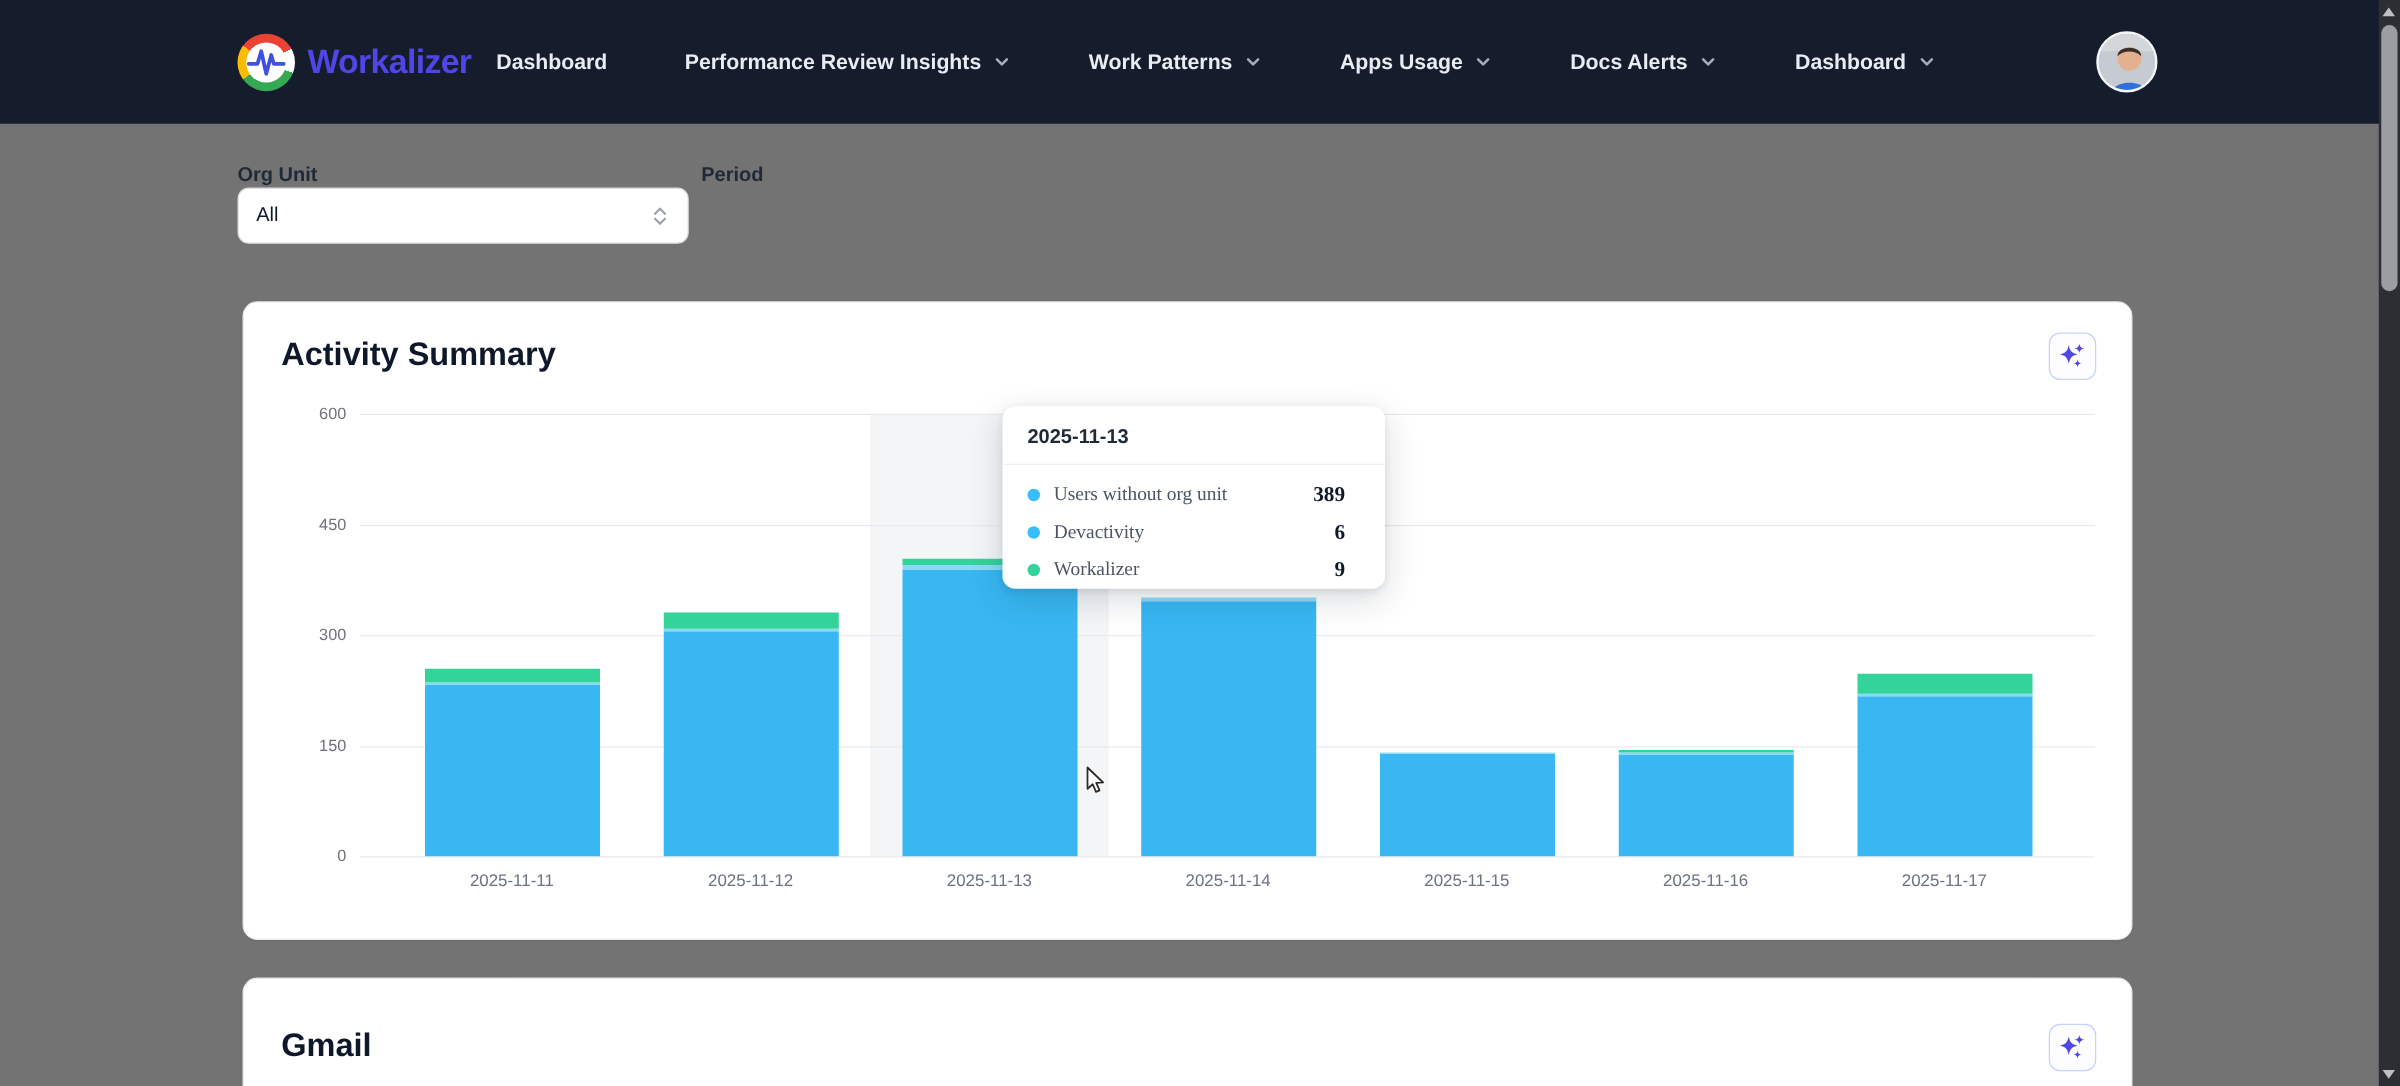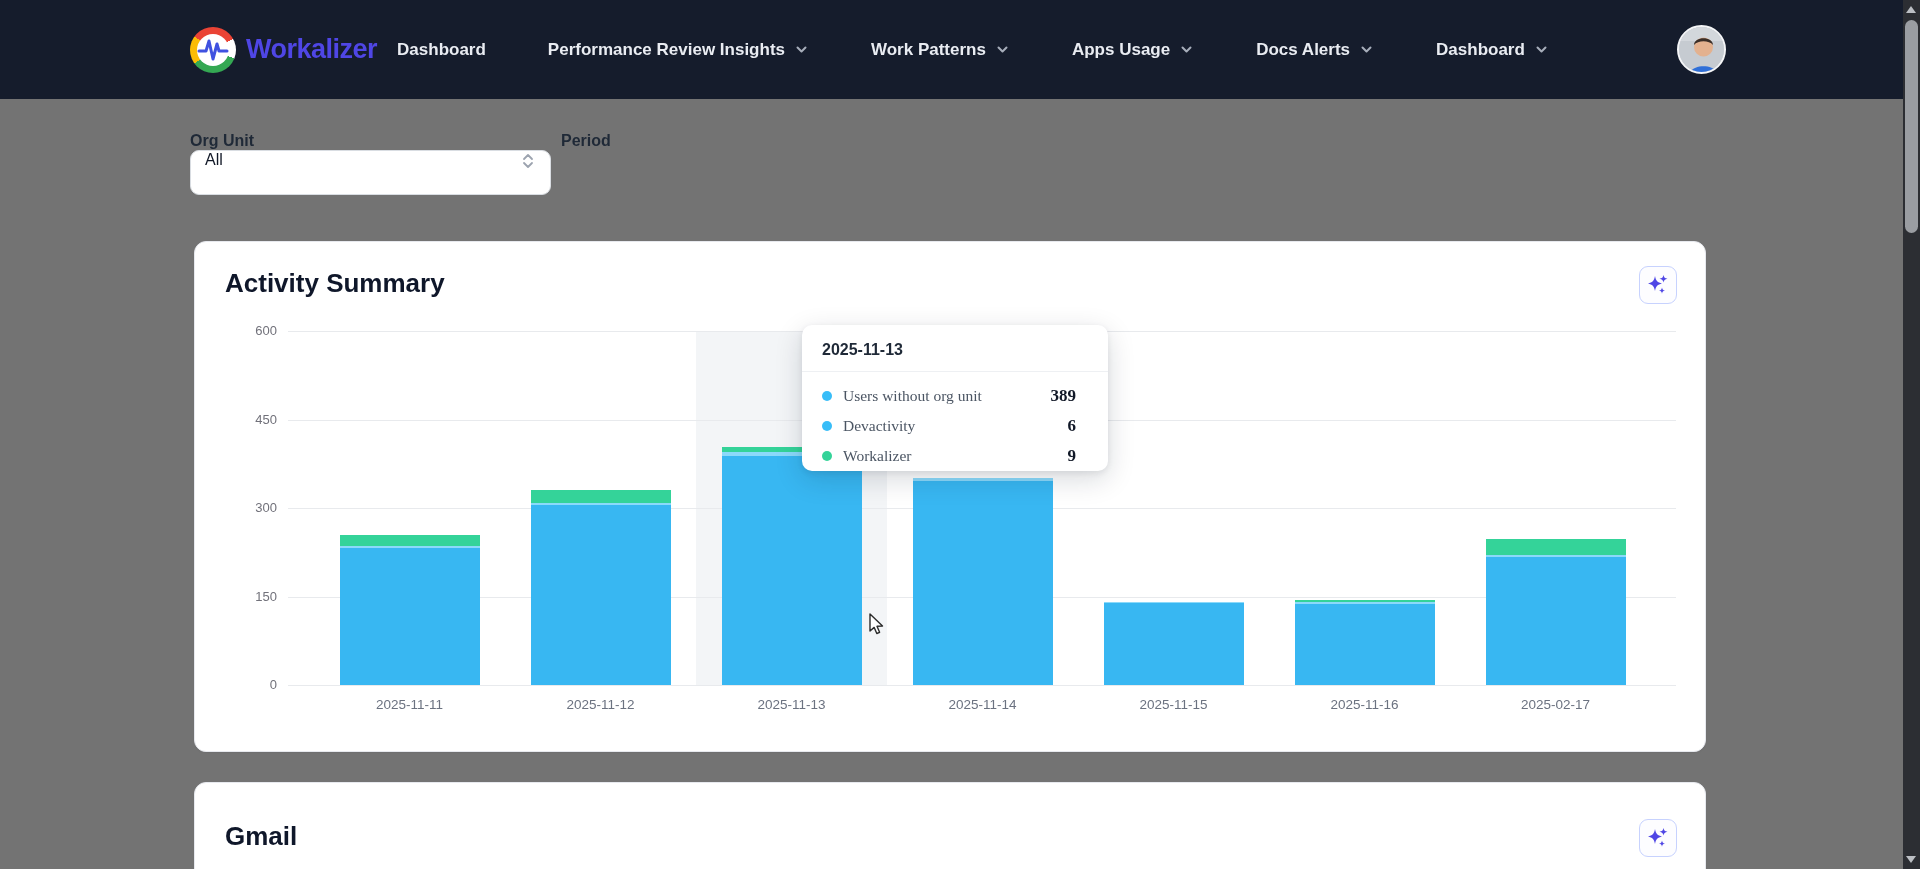--- a/index.html
+++ b/index.html
@@ -16,21 +16,21 @@
   .brand-name { color:#4f46e5; font-size:27px; font-weight:bold; letter-spacing:-0.5px; }
   .nav-items { display:flex; align-items:flex-end; gap:62px; margin-left:20px; }
   .nav-item { display:flex; align-items:center; gap:9px; color:#e9ecf2; font-size:17px; font-weight:600; cursor:pointer; white-space:nowrap; }
   .avatar { position:absolute; left:1677px; top:25px; width:49px; height:49px; border-radius:50%; border:2px solid #f4f5f7; overflow:hidden; background:#c9ced4; cursor:pointer; }
 
   
   .filters { position:absolute; left:190px; top:132px; display:flex; gap:10px; }
   .filter-col1 { width:361px; }
   .filter-col2 { width:360px; }
   .filter-label { font-size:16px; font-weight:700; color:#1f2937; }
-  .control { height:45px; border:1px solid #d9dde2; border-radius:9px; background:#fff; display:flex; align-items:flex-start; justify-content:space-between; padding:0 14px; font-size:16px; color:#111827; cursor:pointer; }
+  .control { height:45px; border:1px solid #d9dde2; border-radius:9px; background:#fff; display:flex; align-items:center; justify-content:space-between; padding:0 14px; font-size:16px; color:#111827; cursor:pointer; }
 
   
   .card { position:absolute; left:194px; width:1512px; background:#fff; border:1px solid #e7e9ee; border-radius:12px; box-shadow:0 1px 2px rgba(15,23,42,.04); }
   .activity-card { top:241px; height:511px; }
   .gmail-card { top:782px; height:140px; }
   .card-title { position:absolute; left:30px; font-size:26px; font-weight:700; color:#0f172a; }
   .activity-card .card-title { top:26px; }
   .gmail-card .card-title { top:38px; }
   .ai-btn { position:absolute; right:28px; width:38px; height:38px; border:1px solid #c7d2fe; border-radius:9px; background:#fdfdff; display:flex; align-items:center; justify-content:center; cursor:pointer; }
   .activity-card .ai-btn { top:24px; }
@@ -179,21 +179,21 @@
         <div class="bar-seg" style="left: 815.5px; width: 140px; bottom: 0px; height: 82.01px; background: rgb(56, 183, 242);"></div>
         <div class="bar-seg" style="left: 815.5px; width: 140px; bottom: 82.01px; height: 1.18px; background: rgb(139, 217, 250);"></div>
         <div class="xlabel" style="left: 790px; width: 191px;">2025-11-15</div>
         <div class="bar-seg" style="left: 1006.5px; width: 140px; bottom: 0px; height: 81.42px; background: rgb(56, 183, 242);"></div>
         <div class="bar-seg" style="left: 1006.5px; width: 140px; bottom: 81.42px; height: 1.18px; background: rgb(139, 217, 250);"></div>
         <div class="bar-seg" style="left: 1006.5px; width: 140px; bottom: 82.6px; height: 2.36px; background: rgb(52, 211, 153);"></div>
         <div class="xlabel" style="left: 981px; width: 191px;">2025-11-16</div>
         <div class="bar-seg" style="left: 1197.5px; width: 140px; bottom: 0px; height: 128.03px; background: rgb(56, 183, 242);"></div>
         <div class="bar-seg" style="left: 1197.5px; width: 140px; bottom: 128.03px; height: 2.36px; background: rgb(139, 217, 250);"></div>
         <div class="bar-seg" style="left: 1197.5px; width: 140px; bottom: 130.39px; height: 15.34px; background: rgb(52, 211, 153);"></div>
-        <div class="xlabel" style="left: 1172px; width: 191px;">2025-02-17</div>
+        <div class="xlabel" style="left: 1172px; width: 191px;">2025-11-17</div>
       </div>
   </section>
 
   <div class="tooltip">
     <div class="tooltip-header">2025-11-13</div>
     <div class="tooltip-divider"></div>
     <div class="tooltip-rows">
       <div class="tooltip-row">
         <span class="tooltip-dot" style="background: rgb(56, 189, 248);"></span>
         <span class="tooltip-label">Users without org unit</span>

